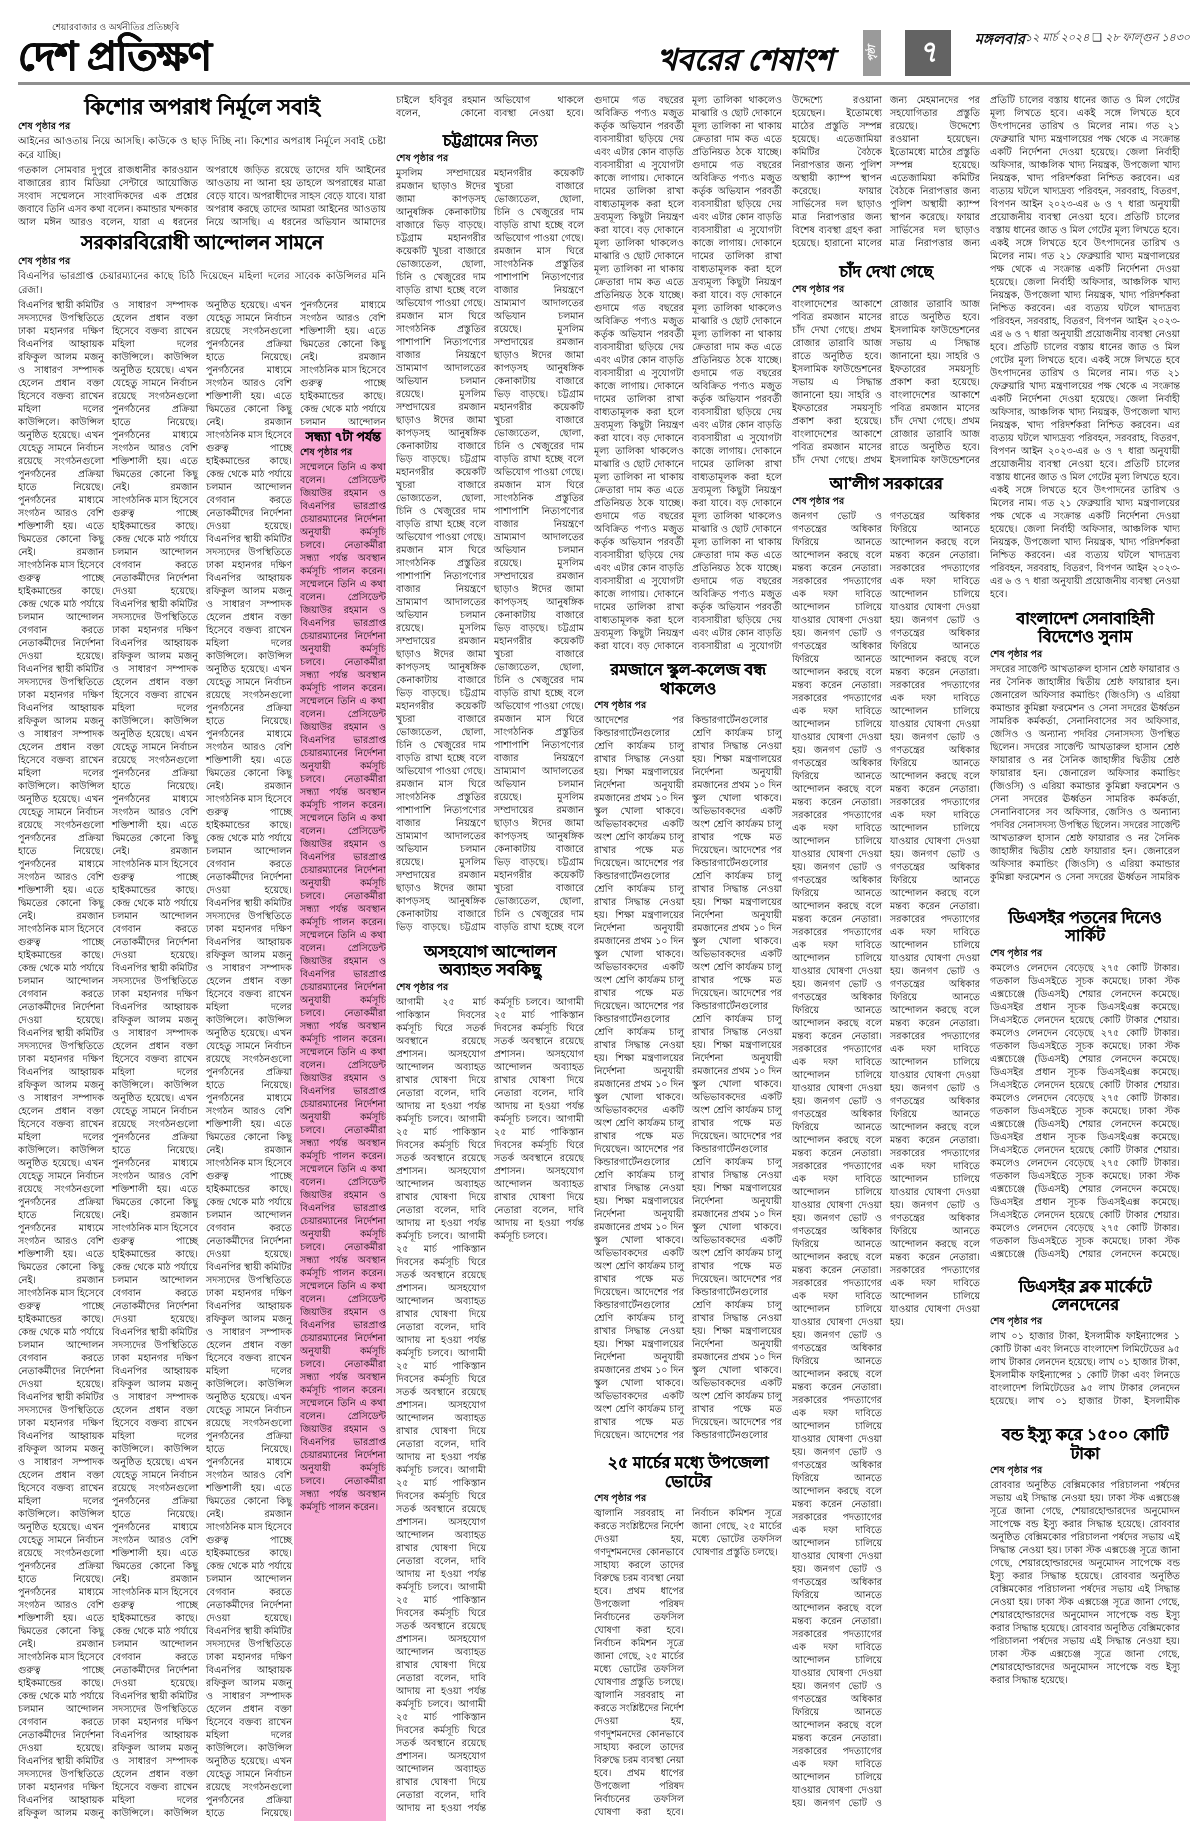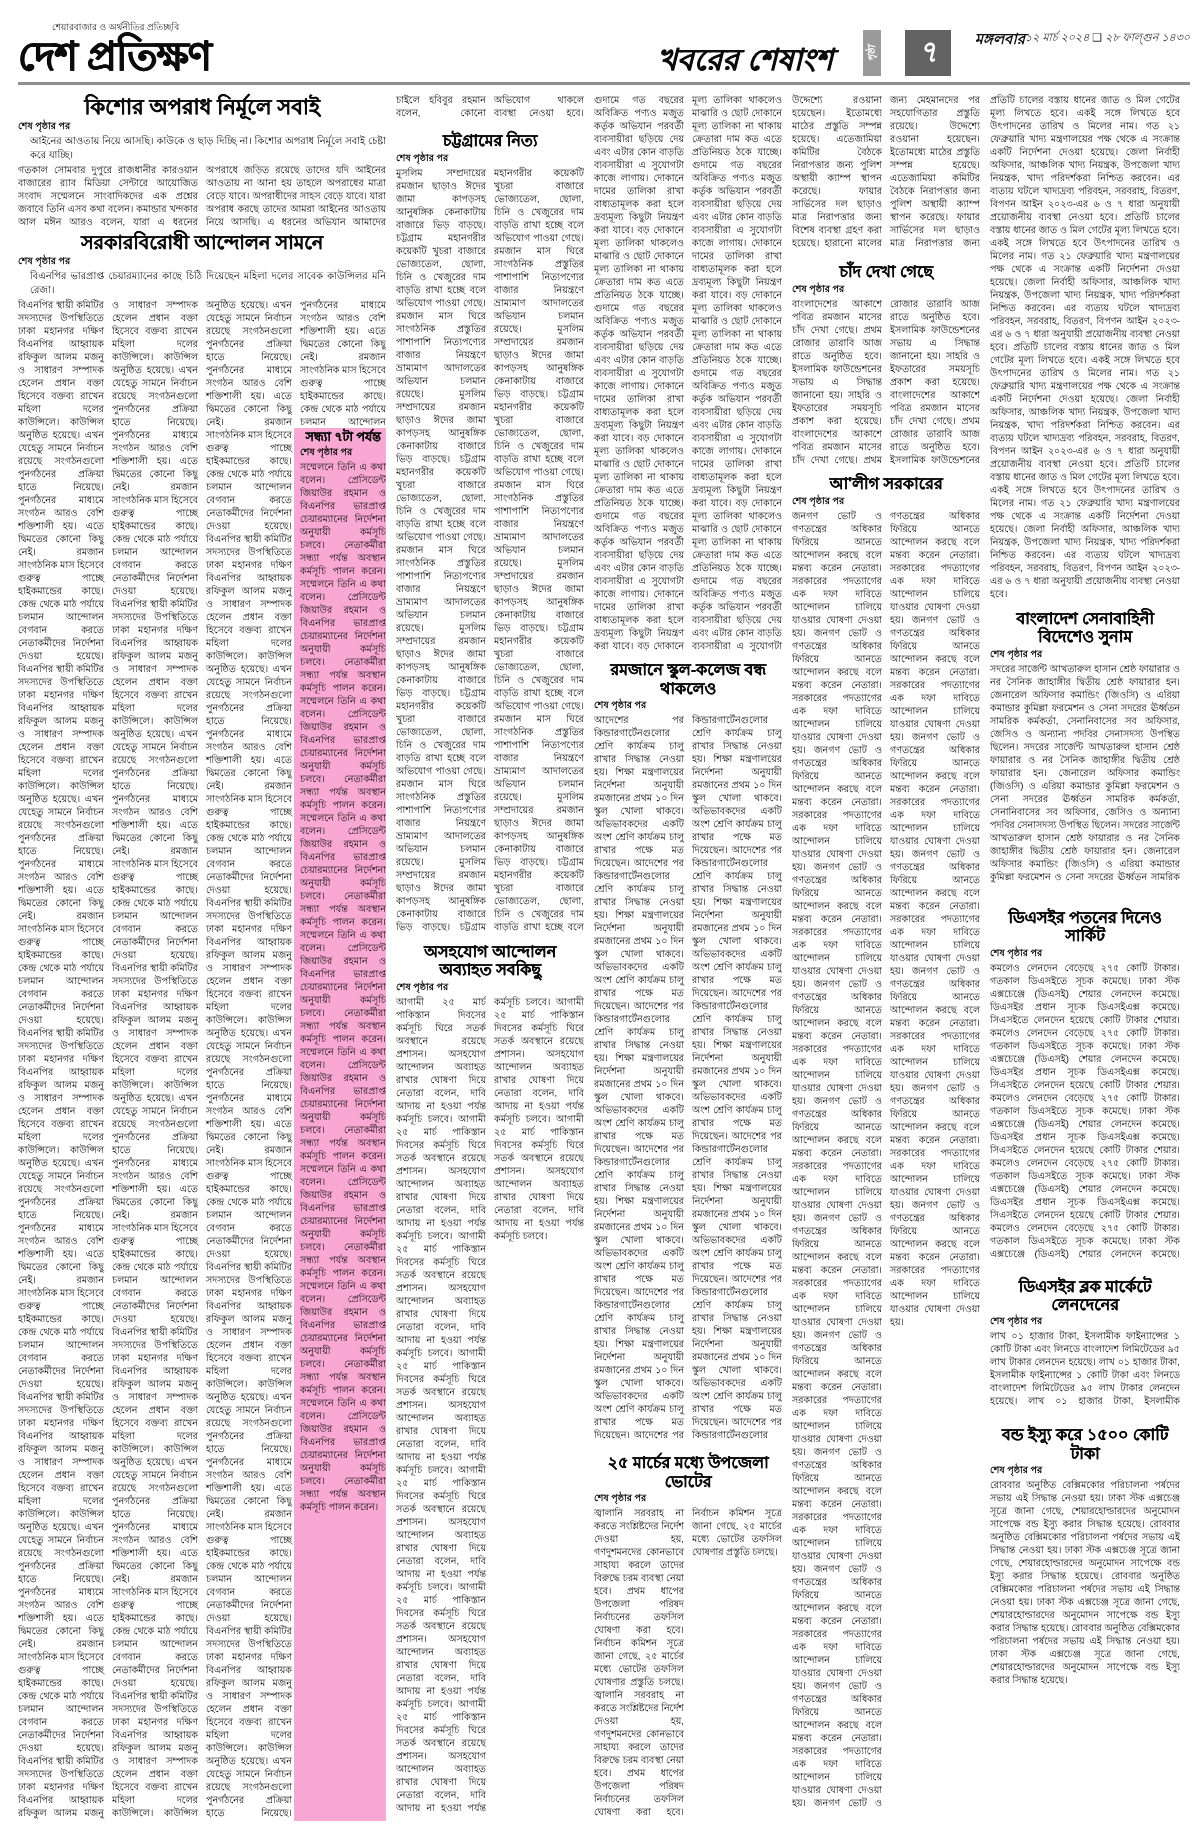--- a/index.html
+++ b/index.html
@@ -31,21 +31,21 @@
   .colgroup{display:flex;flex-direction:column;overflow:hidden;height:100%;}
   .w1{flex:0 0 368px;}
   .w2,.w3,.w4{flex:0 0 188px;}
   .w5{flex:0 0 190px;}
   .headline{font-weight:700;text-align:center;margin:2px 0 0 0;line-height:1.15;
         text-shadow:0.4px 0 #000;}
   .h-xl{font-size:21px;}
   .h-lg{font-size:19px;}
   .h-md{font-size:16px;}
   .cont{font-size:9.5px;font-weight:bold;text-align:left;line-height:13px;margin-bottom:2px;}
-  .lead{font-size:9.8px;line-height:13.5px;text-align:justify;margin:0 0 2px 12px;}
+  .lead{font-size:9.8px;line-height:13.5px;text-align:justify;margin:0 0 2px 0;}
   .body{font-size:9.5px;line-height:13px;text-align:justify;overflow:hidden;
         column-gap:8px;column-fill:auto;}
   .cols2{column-count:2;}
   .cols4{column-count:4;}
   .cols1{column-count:1;}
   .fill{flex:1 1 auto;}
   .w1-lower{position:relative;flex:1 1 auto;overflow:hidden;}
   .w1-lower .cols4{height:100%;}
   .overlay-article{position:absolute;right:0;top:130px;bottom:0;width:86px;background:#f9a8d4;
         padding-left:6px;overflow:hidden;}

